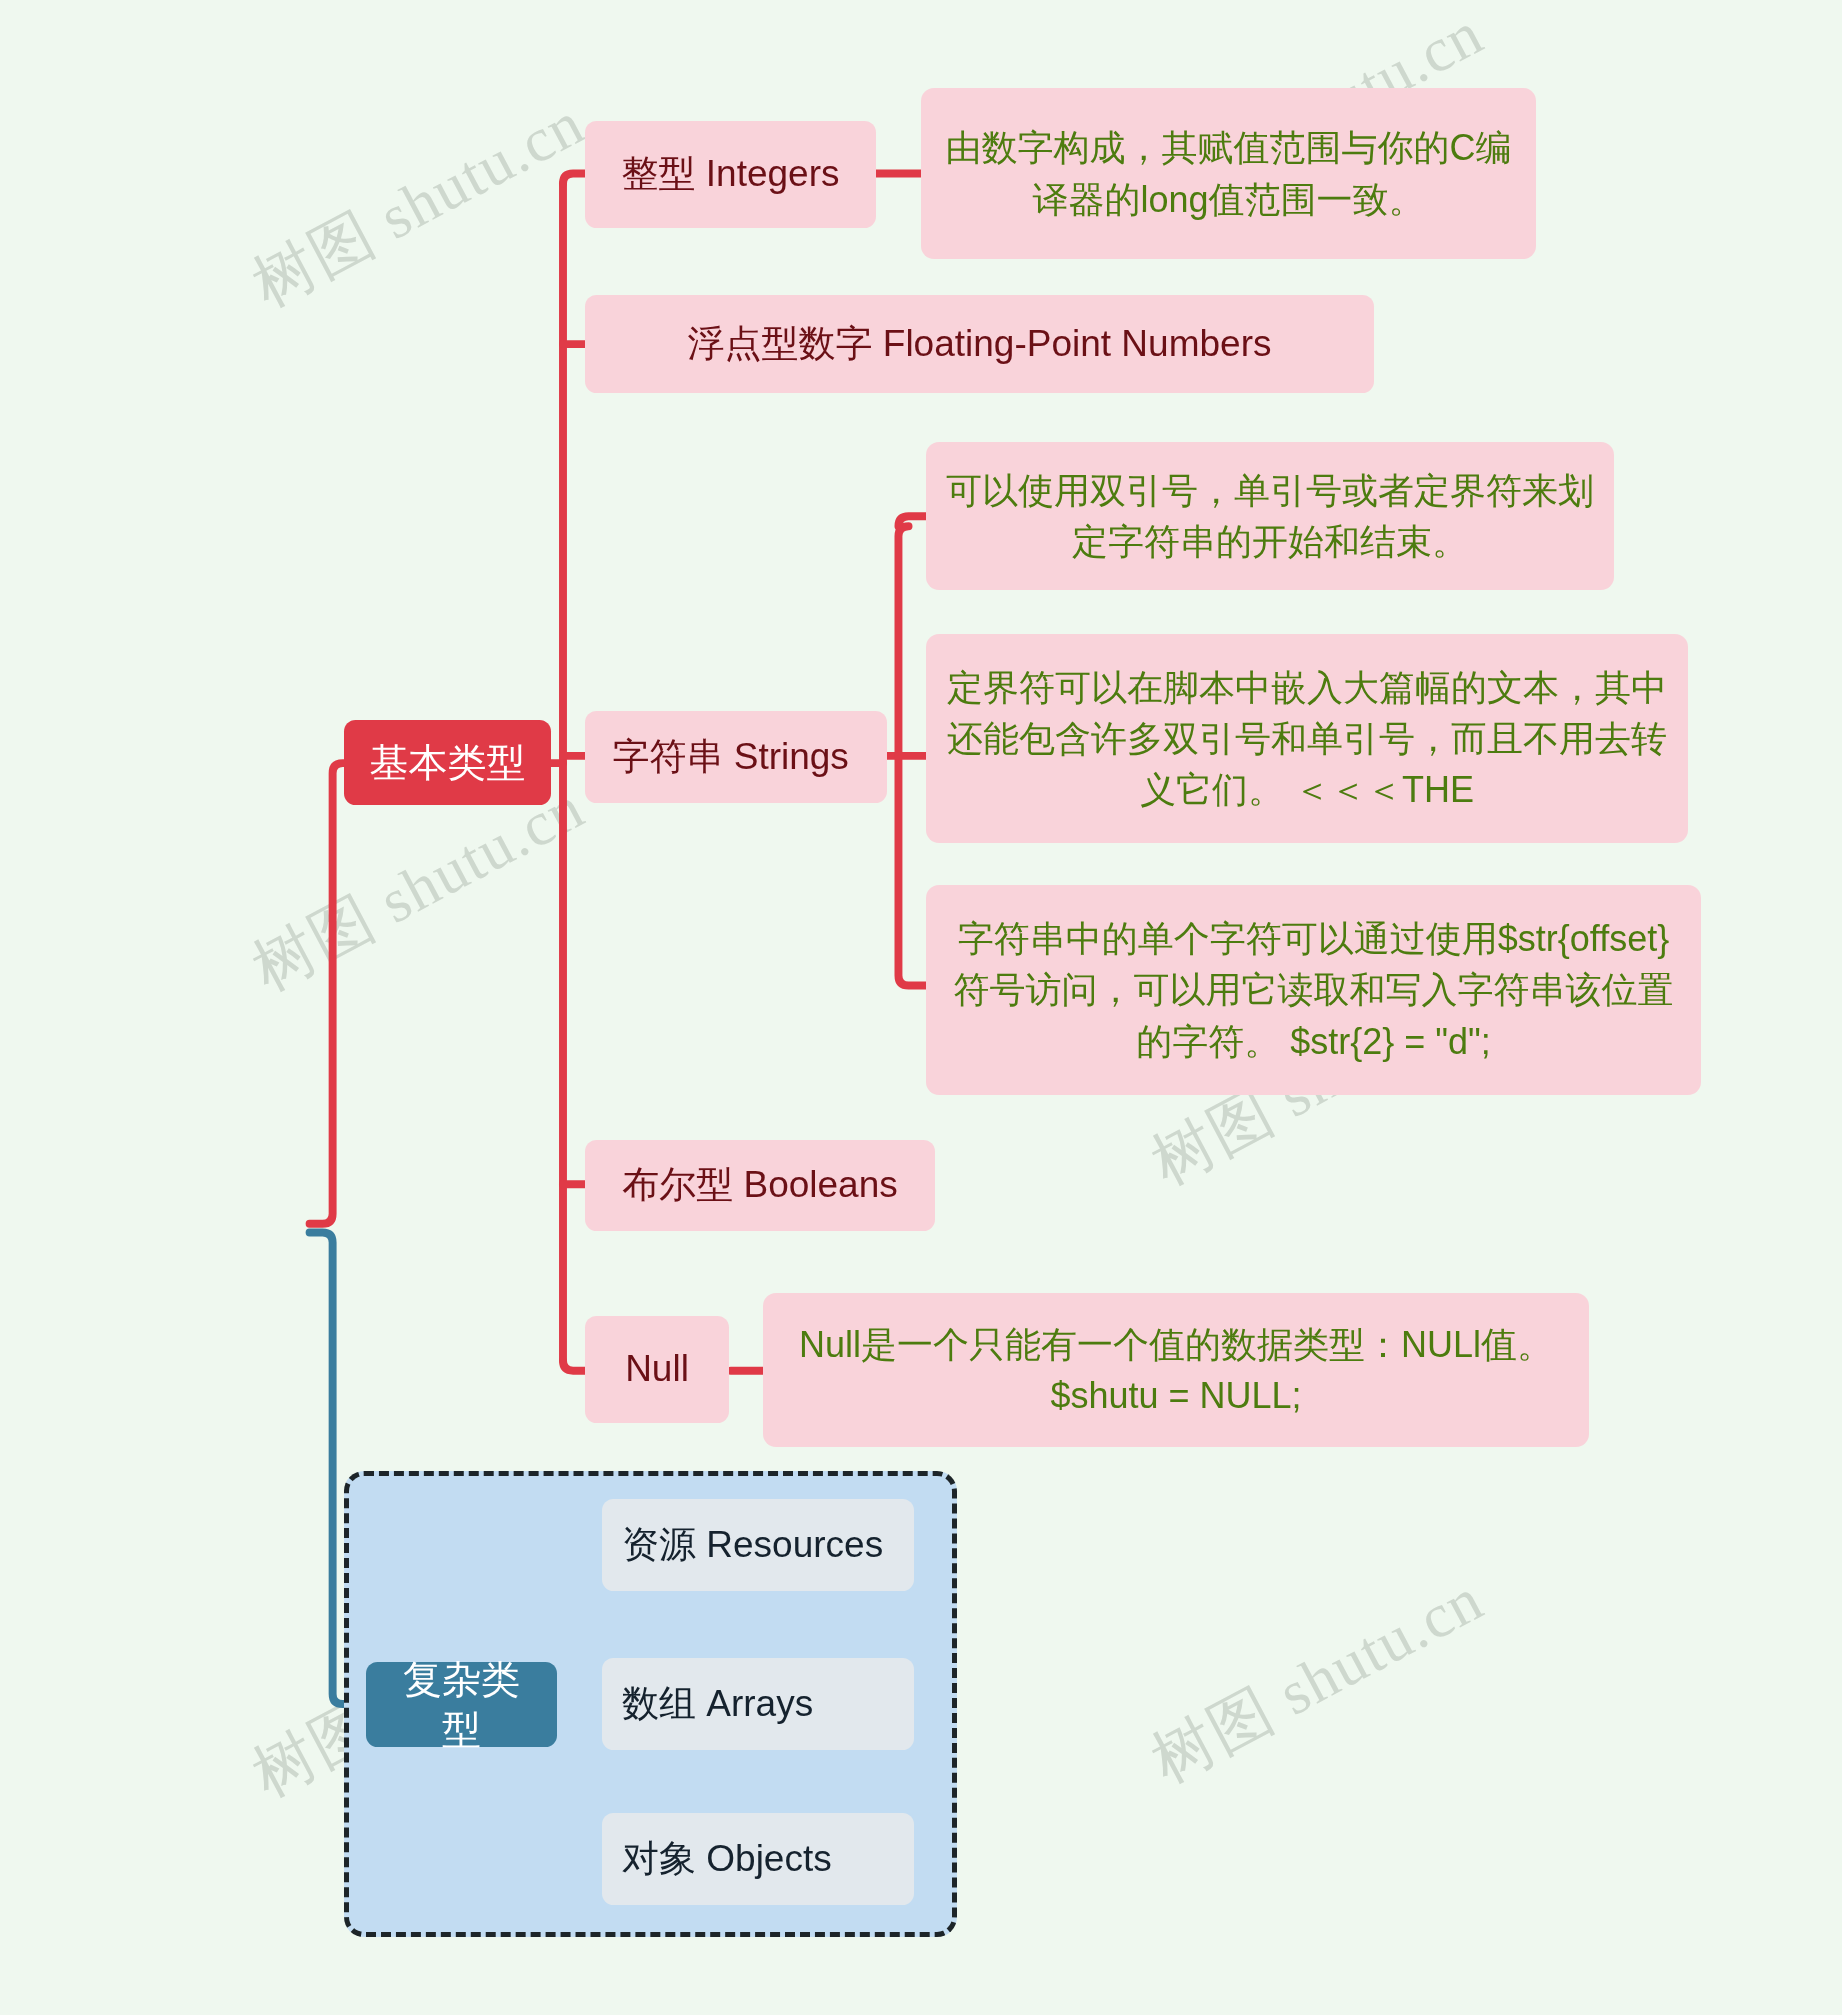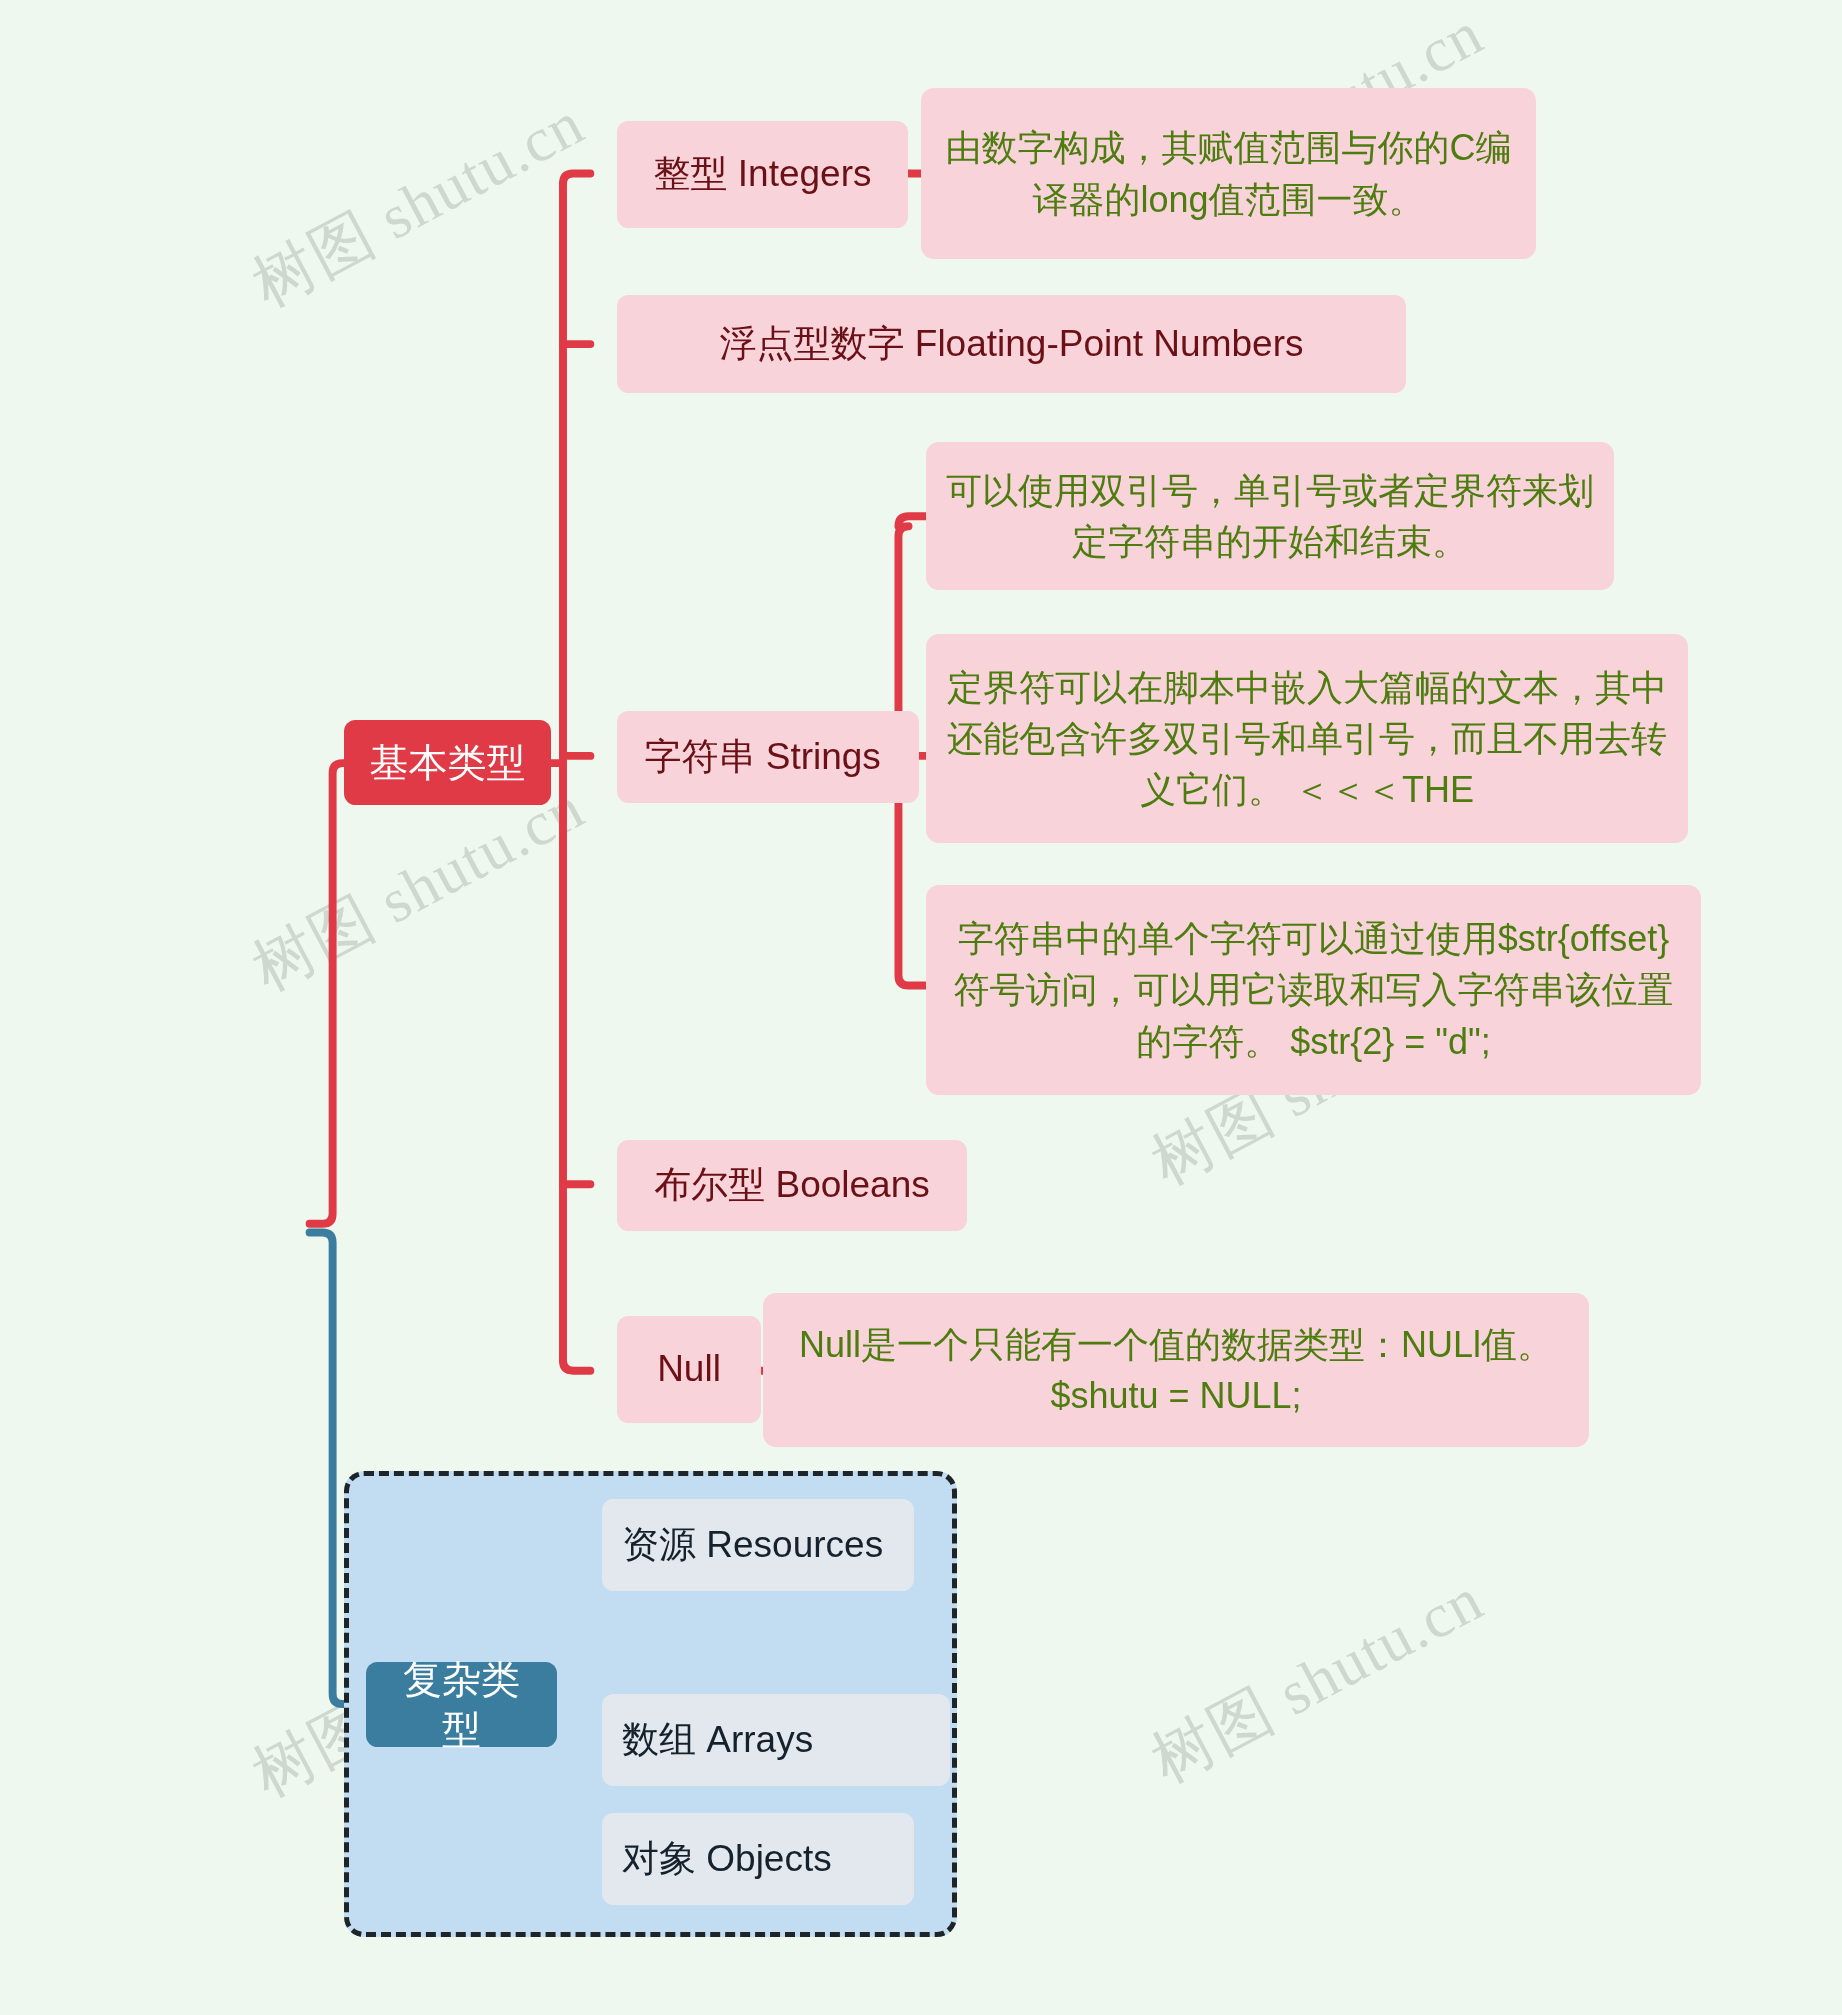--- a/index.html
+++ b/index.html
@@ -94,21 +94,20 @@
   }
 
   
   .topic-pink {
     background: #f9d3da;
     border-radius: 11.5px;
     color: #6b1016;
     font-size: 37px;
     line-height: 1.3;
     padding: 0 18.7px;
-    margin-left: 32px;
   }
   
   .note-pink {
     background: #f9d3da;
     border-radius: 13px;
     color: #4d7c0f;
     font-size: 36px;
     line-height: 1.42;
     padding: 14.4px 20px;
   }
@@ -234,21 +233,21 @@
   </div>
 
   <div class="node branch-blue" style="left:366px; top:1662px; width:191px; height:85px;">
     <span>复杂类型</span>
   </div>
 
   <div class="node topic-grey" style="left:602px; top:1499px; width:312px; height:92px;">
     <span>资源 Resources</span>
   </div>
 
-  <div class="node topic-grey" style="left:602px; top:1658px; width:348px; height:92px;margin-top:36px;">
+  <div class="node topic-grey" style="left:602px; top:1658px; width:312px; height:92px;">
     <span>数组 Arrays</span>
   </div>
 
   <div class="node topic-grey" style="left:602px; top:1813px; width:312px; height:92px;">
     <span>对象 Objects</span>
   </div>
 
 </div>
 
 

